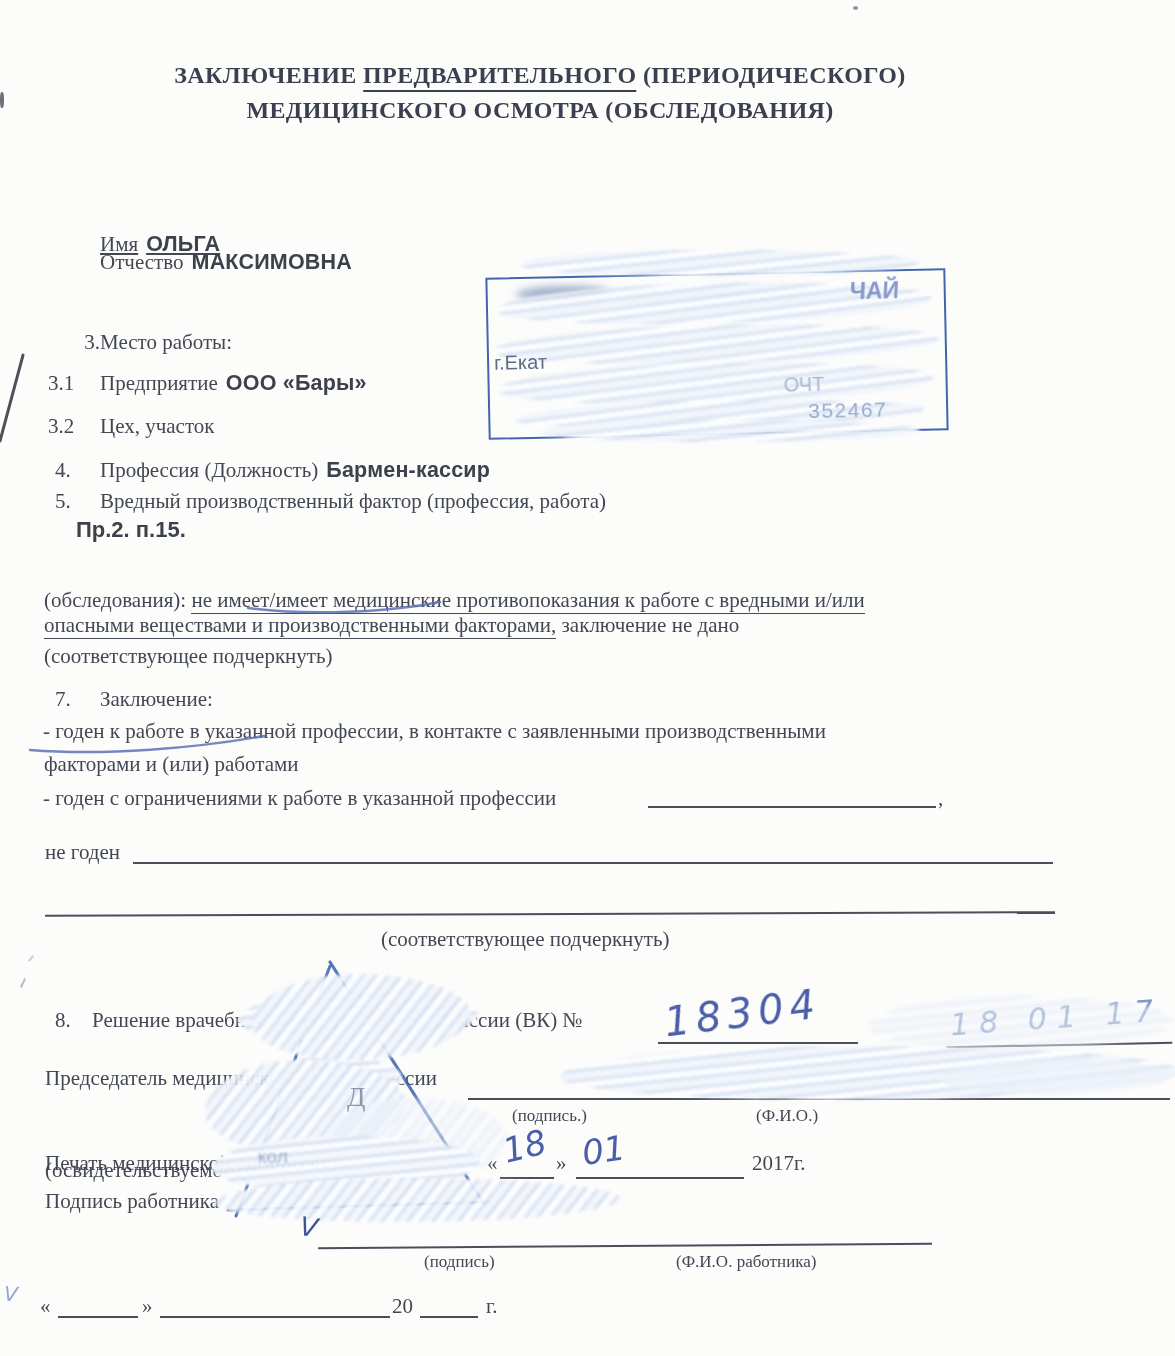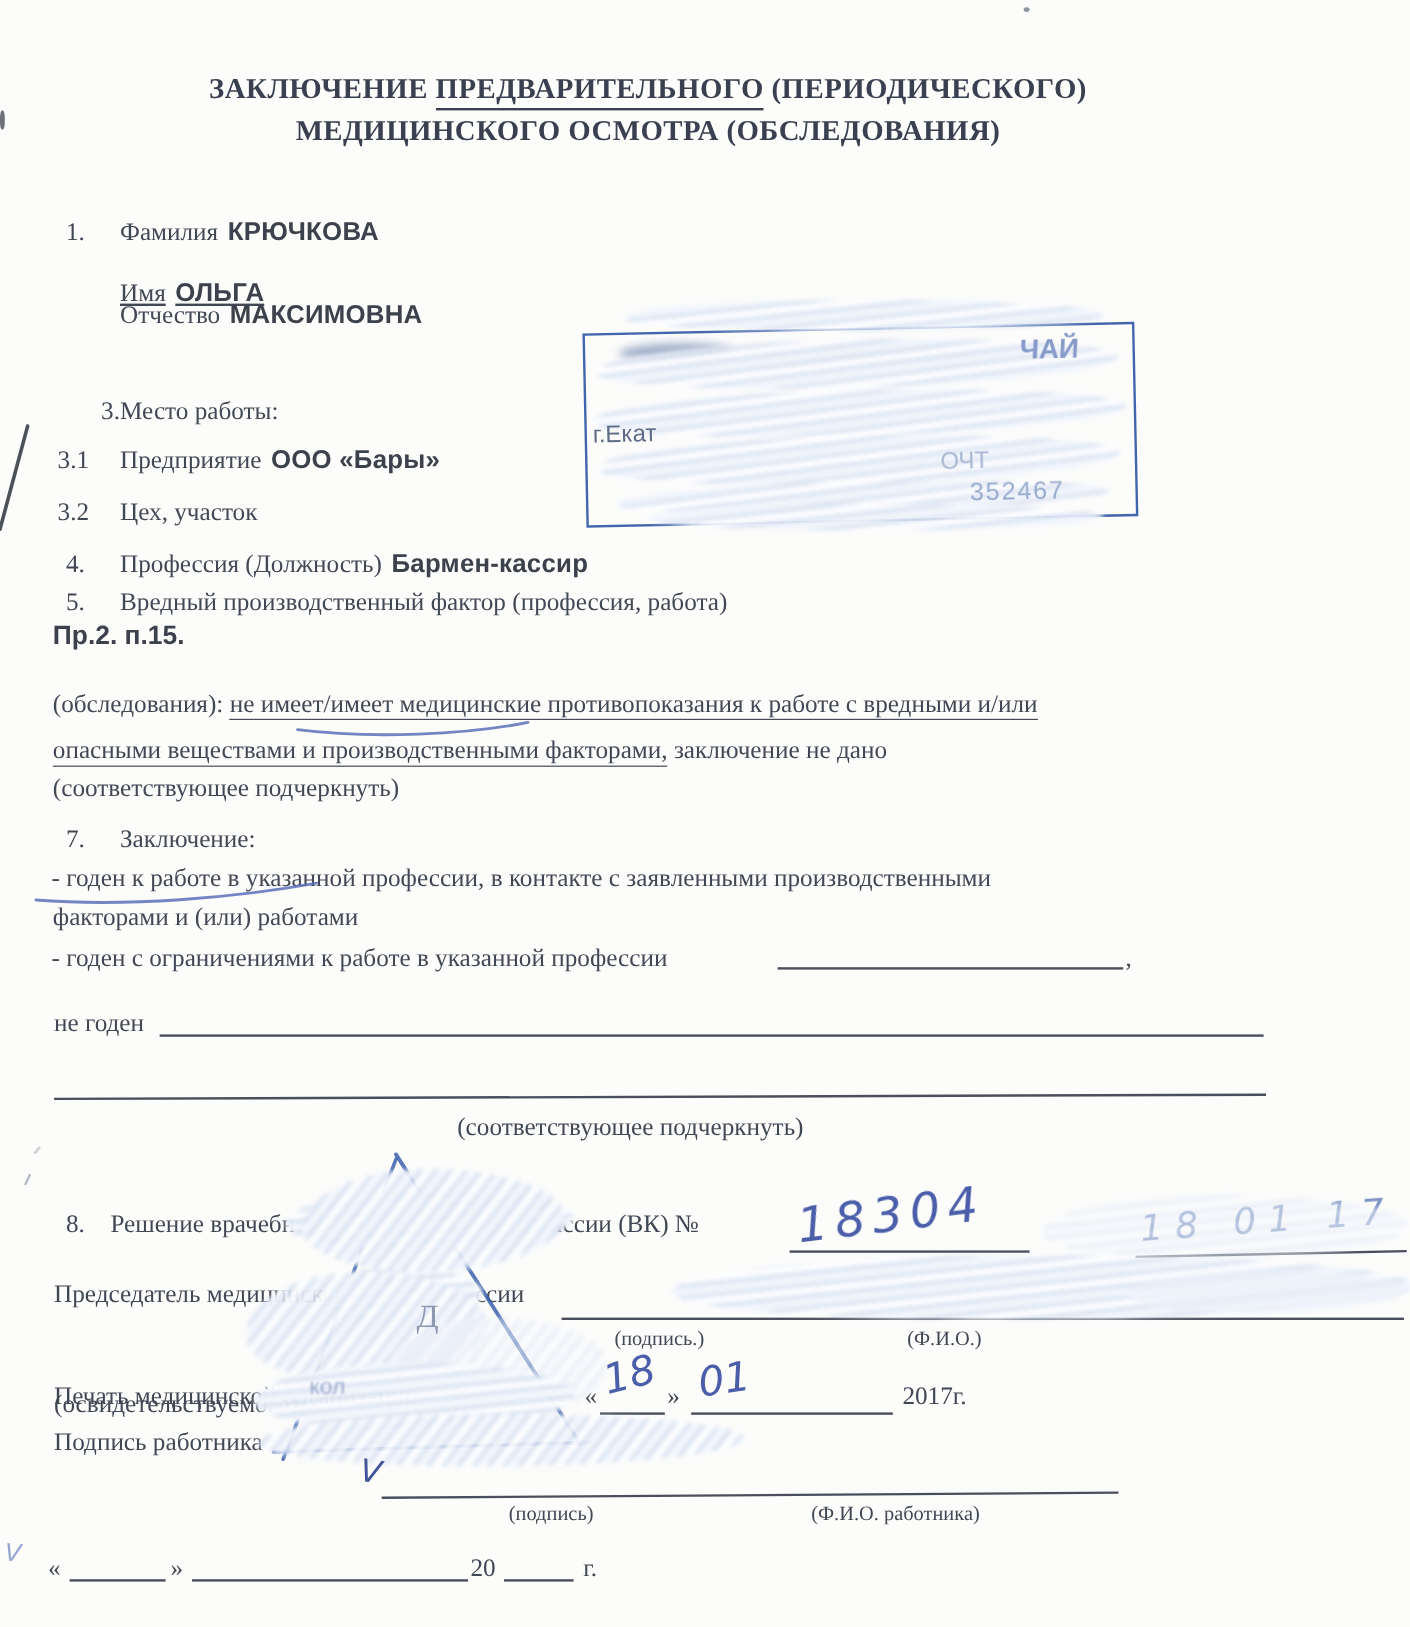--- a/index.html
+++ b/index.html
@@ -8,21 +8,21 @@
   .t{position:absolute;font-size:21px;white-space:nowrap;line-height:1.15;z-index:1;}
   .cap{font-size:17px;}
   .title{font-weight:700;font-size:24px;letter-spacing:.4px;color:#3a4050;}
   .center{left:540px;transform:translateX(-50%);}
   .tu{border-bottom:2.2px solid #3a4050;padding-bottom:2px;}
   .num{display:inline-block;}
   .w45{width:45px;} .w52{width:52px;} .w37{width:37px;}
   .b{font-family:"Liberation Sans", sans-serif;font-weight:700;font-size:21.5px;color:#3c414b;
      letter-spacing:.2px;margin-left:8px;}
   .bold-note{position:absolute;font-family:"Liberation Sans", sans-serif;font-weight:700;font-size:22px;
-     color:#3c414b;z-index:1;}
+     color:#3c414b;z-index:1;margin-left:32px;}
   .u{border-bottom:1.7px solid #454a56;padding-bottom:1px;}
   .blank{position:absolute;border-bottom:2px solid #4a4f5b;z-index:1;}
   .hw{position:absolute;font-family:"DejaVu Sans", sans-serif;font-style:italic;color:#4a5ea9;
       z-index:7;white-space:nowrap;}
   .hw-faded{z-index:3;color:#7e95c4;filter:blur(.6px);}
   .stampbox{position:absolute;left:487px;top:273px;width:456px;height:158px;border:2.6px solid #4266ad;
       transform:rotate(-1.2deg);z-index:2;}
   .frag{position:absolute;font-family:"Liberation Sans", sans-serif;white-space:nowrap;z-index:5;}
   .wash{position:absolute;z-index:4;border-radius:48% 52% 55% 45% / 58% 46% 54% 42%;
     background:
@@ -43,34 +43,33 @@
   svg.pen{position:absolute;z-index:7;}
 </style>
 </head>
 <body>
 
 <div class="page">
 
   <div class="t title center" style="top:62px;"><span>ЗАКЛЮЧЕНИЕ </span><span class="tu">ПРЕДВАРИТЕЛЬНОГО</span><span> (ПЕРИОДИЧЕСКОГО)</span></div>
   <div class="t title center" style="top:97px;">МЕДИЦИНСКОГО ОСМОТРА (ОБСЛЕДОВАНИЯ)</div>
 
-  <div class="t" style="left:55px;top:181px;"><span class="num w45">1.</span><span>Фамилия</span><span class="b">КРЮЧКОВА</span></div>
   <div class="t" style="left:100px;top:232px;text-decoration:underline;"><span>Имя</span><span class="b">ОЛЬГА</span></div>
   <div class="t" style="left:100px;top:250px;"><span>Отчество</span><span class="b">МАКСИМОВНА</span></div>
 
 
   <div class="t" style="left:55px;top:330px;text-align:right;"><span class="num w45">3.</span><span>Место работы:</span></div>
   <div class="t" style="left:48px;top:371px;"><span class="num w52">3.1</span><span>Предприятие</span><span class="b">ООО «Бары»</span></div>
   <div class="t" style="left:48px;top:414px;"><span class="num w52">3.2</span><span>Цех, участок</span></div>
 
   <div class="t" style="left:55px;top:458px;"><span class="num w45">4.</span><span>Профессия (Должность)</span><span class="b">Бармен-кассир</span></div>
   <div class="t" style="left:55px;top:489px;"><span class="num w45">5.</span><span>Вредный производственный фактор (профессия, работа)</span></div>
   <div class="bold-note" style="left:44px;top:517px;">Пр.2. п.15.</div>
 
-  <div class="t" style="left:44px;top:574px;text-align:center;"><span>(обследования): </span><span class="u">не имеет/имеет медицинские противопоказания к работе с вредными и/или</span></div>
+  <div class="t" style="left:44px;top:588px;text-align:center;"><span>(обследования): </span><span class="u">не имеет/имеет медицинские противопоказания к работе с вредными и/или</span></div>
   <div class="t" style="left:44px;top:613px;"><span class="u">опасными веществами и производственными факторами,</span><span> заключение не дано</span></div>
   <div class="t" style="left:44px;top:644px;">(соответствующее подчеркнуть)</div>
 
   <div class="t" style="left:55px;top:687px;"><span class="num w45">7.</span><span>Заключение:</span></div>
   <div class="t" style="left:43px;top:719px;">- годен к работе в указанной профессии, в контакте с заявленными производственными</div>
   <div class="t" style="left:44px;top:752px;">факторами и (или) работами</div>
   <div class="t" style="left:43px;top:786px;">- годен с ограничениями к работе в указанной профессии</div>
   <div class="blank" style="left:648px;top:786px;width:288px;height:20px;"></div>
   <div class="t" style="left:938px;top:786px;">,</div>
   <div class="t" style="left:45px;top:840px;">не годен</div>

